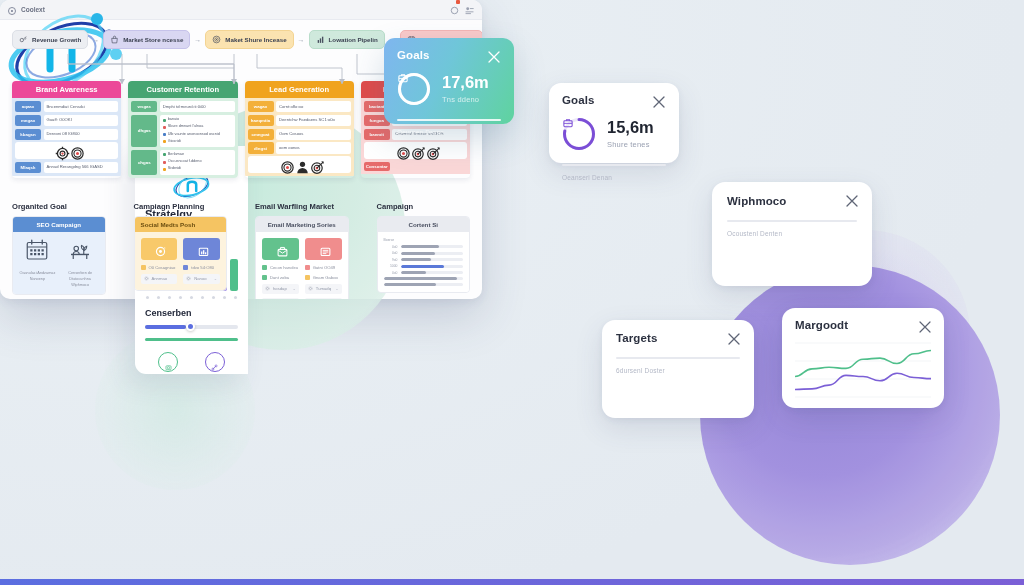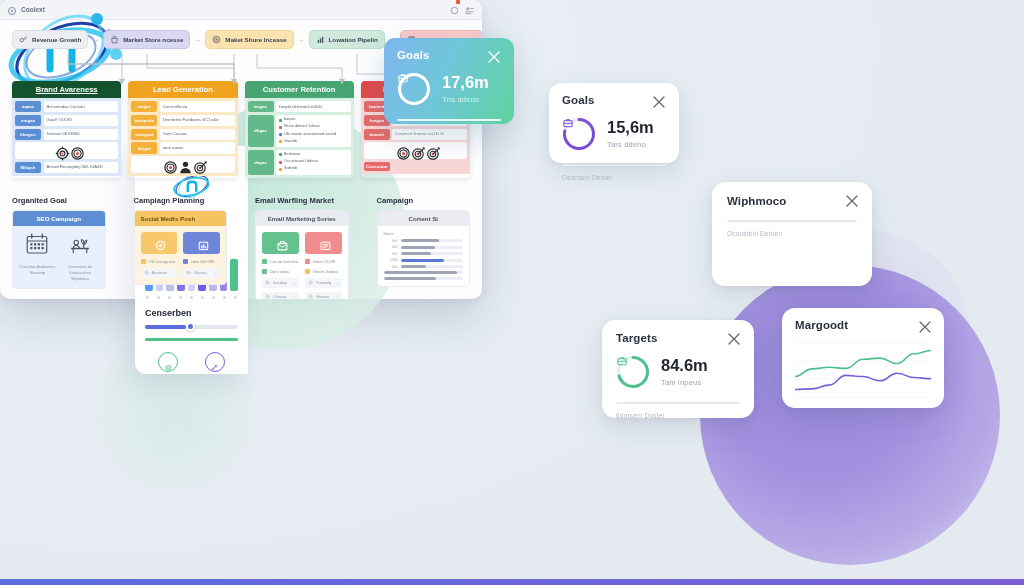--- a/index.html
+++ b/index.html
@@ -123,21 +123,21 @@
   .map-body { padding: 3px; display: flex; flex-direction: column; gap: 2.5px; }
   .map-line { display: flex; gap: 2.5px; align-items: stretch; }
   .map-tag { flex: 0 0 26px; border-radius: 2px; font-size: 4.4px; font-weight: bold; color: #fff; display: flex; align-items: center; justify-content: center; padding: 2px 1px; }
   .map-txt { flex: 1; border-radius: 2px; font-size: 4.2px; color: #5a6071; padding: 2.5px 3px; line-height: 1.5; }
   .bullets { display: flex; flex-direction: column; gap: 1.5px; }
   .bullet { display: flex; align-items: center; gap: 2px; font-size: 3.8px; color: #5a6071; }
   .bullet i { width: 3px; height: 3px; border-radius: 1px; display: block; flex: 0 0 3px; }
   .icon-strip { border-radius: 3px; padding: 4px; display: flex; align-items: center; justify-content: center; gap: 6px; }
 
   
-  #bottom-row { display: flex; gap: 28px; margin-top: 18px; justify-content: center; }
+  #bottom-row { display: flex; gap: 28px; margin-top: 24px; justify-content: center; }
   .mini { flex: 1; }
   .mini-title { font-size: 7.6px; font-weight: bold; color: #2b3040; margin-bottom: 5px; }
   .mini-box { border-radius: 4px; overflow: hidden; border: 1px solid #e9ebf1; }
   .mini-head { font-size: 6.2px; font-weight: bold; padding: 4px 6px; }
   .mini-body { padding: 6px; }
   .tile-row { display: flex; gap: 6px; }
   .tile { flex: 1; border-radius: 3px; height: 22px; display: flex; align-items: center; justify-content: center; }
   .legend-row { display: flex; gap: 6px; margin-top: 5px; }
   .legend { flex: 1; display: flex; align-items: center; gap: 3px; font-size: 4.2px; color: #8a8f9e; }
   .legend i { width: 5px; height: 5px; border-radius: 1px; display: block; flex: 0 0 5px; }
@@ -357,21 +357,21 @@
       <g fill="#b9bec9">
         <polygon points="110,30 107,25 113,25"></polygon>
         <polygon points="222,30 219,25 225,25"></polygon>
         <polygon points="330,30 327,25 333,25"></polygon>
         <polygon points="430,30 427,25 433,25"></polygon>
       </g>
     </svg>
 
     <div id="map-row">
         <div class="map-card">
-          <div class="map-head" style="background: #14532d; text-decoration: underline;">Brand Avareness</div>
+          <div class="map-head" style="background: #ec4899;">Brand Avareness</div>
           <div class="map-body" style="background: rgb(219, 231, 247);">
             <div class="map-line">
               <div class="map-tag" style="background: rgb(91, 142, 210);">aqaax</div>
               <div class="map-txt" style="background: rgb(255, 255, 255);">Bncenmdiat Censdci</div>
             </div>
             <div class="map-line">
               <div class="map-tag" style="background: rgb(91, 142, 210);">mngax</div>
               <div class="map-txt" style="background: rgb(255, 255, 255);">Guaff: O0OKI</div>
             </div>
             <div class="map-line">
@@ -387,20 +387,67 @@
                 </svg></span>
               <span class="chip-ico"><svg width="15" height="15" viewBox="0 0 16 16">
                   <circle cx="8" cy="8" r="6" fill="none" stroke="#2b2b2b" stroke-width="1.3"></circle>
                   <circle cx="8" cy="8" r="3.8" fill="none" stroke="#2b2b2b" stroke-width="1.2"></circle>
                   <circle cx="8" cy="8" r="1.6" fill="#e04b4b"></circle>
                 </svg></span>
             </div>
             <div class="map-line">
               <div class="map-tag" style="background: rgb(91, 142, 210);">Mlaqsk</div>
               <div class="map-txt" style="background: rgb(255, 255, 255);">Annud Rerangdng 566 IGASD</div>
+            </div>
+          </div>
+        </div>
+        <div class="map-card">
+          <div class="map-head" style="background: rgb(70, 165, 114);">Customer Retention</div>
+          <div class="map-body" style="background: rgb(215, 239, 225);">
+            <div class="map-line">
+              <div class="map-tag" style="background: rgb(99, 185, 138);">wsgas</div>
+              <div class="map-txt" style="background: rgb(255, 255, 255);">Dmphi td:meun/cti:0i00</div>
+            </div>
+            <div class="map-line">
+              <div class="map-tag" style="background: rgb(99, 185, 138);">dhgas</div>
+              <div class="map-txt bullets" style="background: rgb(255, 255, 255);">
+                <div class="bullet">
+                  <i style="background: rgb(70, 165, 114);"></i>
+                  <span>banuio</span>
+                </div>
+                <div class="bullet">
+                  <i style="background: rgb(224, 93, 93);"></i>
+                  <span>Skure dmnant l'ulnoa</span>
+                </div>
+                <div class="bullet">
+                  <i style="background: rgb(74, 126, 199);"></i>
+                  <span>Ulb vaunte anonoonsod oscnid</span>
+                </div>
+                <div class="bullet">
+                  <i style="background: rgb(240, 163, 30);"></i>
+                  <span>Giocridi</span>
+                </div>
+              </div>
+            </div>
+            <div class="map-line">
+              <div class="map-tag" style="background: rgb(99, 185, 138);">chgas</div>
+              <div class="map-txt bullets" style="background: rgb(255, 255, 255);">
+                <div class="bullet">
+                  <i style="background: rgb(70, 165, 114);"></i>
+                  <span>Berlamae</span>
+                </div>
+                <div class="bullet">
+                  <i style="background: rgb(224, 93, 93);"></i>
+                  <span>Occusncoat f.ddeno</span>
+                </div>
+                <div class="bullet">
+                  <i style="background: rgb(240, 163, 30);"></i>
+                  <span>Sisbnidi</span>
+                </div>
+              </div>
             </div>
           </div>
         </div>
         <div class="map-card">
           <div class="map-head" style="background: rgb(240, 163, 30);">Lead Generation</div>
           <div class="map-body" style="background: rgb(251, 232, 196);">
             <div class="map-line">
               <div class="map-tag" style="background: rgb(243, 176, 58);">wagax</div>
               <div class="map-txt" style="background: rgb(255, 255, 255);">Cornt:o8o:oo</div>
             </div>
@@ -426,67 +473,20 @@
                   <circle cx="8" cy="4.6" r="2.8" fill="#2b2b2b"></circle>
                   <path d="M2.4 14 a5.6 5.6 0 0 1 11.2 0 Z" fill="#2b2b2b"></path>
                 </svg></span>
               <span class="chip-ico"><svg width="15" height="15" viewBox="0 0 16 16">
                   <circle cx="7.4" cy="8.6" r="5.6" fill="none" stroke="#2b2b2b" stroke-width="1.3"></circle>
                   <circle cx="7.4" cy="8.6" r="3" fill="none" stroke="#2b2b2b" stroke-width="1.1"></circle>
                   <circle cx="7.4" cy="8.6" r="1.4" fill="#e04b4b"></circle>
                   <path d="M7.4 8.6 L14 2.2" stroke="#2b2b2b" stroke-width="1.2"></path>
                   <path d="M12 1.4 L14.6 1.6 L14.4 4.2 Z" fill="#2b2b2b"></path>
                 </svg></span>
-            </div>
-          </div>
-        </div>
-        <div class="map-card">
-          <div class="map-head" style="background: rgb(70, 165, 114);">Customer Retention</div>
-          <div class="map-body" style="background: rgb(215, 239, 225);">
-            <div class="map-line">
-              <div class="map-tag" style="background: rgb(99, 185, 138);">wsgas</div>
-              <div class="map-txt" style="background: rgb(255, 255, 255);">Dmphi td:meun/cti:0i00</div>
-            </div>
-            <div class="map-line">
-              <div class="map-tag" style="background: rgb(99, 185, 138);">dhgas</div>
-              <div class="map-txt bullets" style="background: rgb(255, 255, 255);">
-                <div class="bullet">
-                  <i style="background: rgb(70, 165, 114);"></i>
-                  <span>banuio</span>
-                </div>
-                <div class="bullet">
-                  <i style="background: rgb(224, 93, 93);"></i>
-                  <span>Skure dmnant l'ulnoa</span>
-                </div>
-                <div class="bullet">
-                  <i style="background: rgb(74, 126, 199);"></i>
-                  <span>Ulb vaunte anonoonsod oscnid</span>
-                </div>
-                <div class="bullet">
-                  <i style="background: rgb(240, 163, 30);"></i>
-                  <span>Giocridi</span>
-                </div>
-              </div>
-            </div>
-            <div class="map-line">
-              <div class="map-tag" style="background: rgb(99, 185, 138);">chgas</div>
-              <div class="map-txt bullets" style="background: rgb(255, 255, 255);">
-                <div class="bullet">
-                  <i style="background: rgb(70, 165, 114);"></i>
-                  <span>Berlamae</span>
-                </div>
-                <div class="bullet">
-                  <i style="background: rgb(224, 93, 93);"></i>
-                  <span>Occusncoat f.ddeno</span>
-                </div>
-                <div class="bullet">
-                  <i style="background: rgb(240, 163, 30);"></i>
-                  <span>Sisbnidi</span>
-                </div>
-              </div>
             </div>
           </div>
         </div>
         <div class="map-card">
           <div class="map-head" style="background: rgb(224, 75, 75);">Market Expansion</div>
           <div class="map-body" style="background: rgb(250, 215, 215);">
             <div class="map-line">
               <div class="map-tag" style="background: rgb(230, 106, 106);">bactant</div>
               <div class="map-txt" style="background: rgb(255, 255, 255);">Oenatindci 9-9 Inmnan</div>
             </div>
@@ -795,21 +795,21 @@
             <svg width="12" height="12" viewBox="0 0 16 16">
               <rect x="2.5" y="5" width="11" height="8" rx="1.2" fill="none" stroke="#7b4ed6" stroke-width="1.4"></rect>
               <path d="M6 5 V3.6 h4 V5" fill="none" stroke="#7b4ed6" stroke-width="1.4"></path>
               <path d="M2.5 8.5 H13.5" stroke="#7b4ed6" stroke-width="1.2"></path>
             </svg>
           </span>
         </div>
       </div>
       <div>
         <div class="stat-val">15,6m</div>
-        <div class="stat-sub">Tars ddeno</div>
+        <div class="stat-sub">Shure tenes</div>
       </div>
     </div>
     <div class="hr-line" style="margin-top: 13px;"></div>
     <div class="foot-txt" style="margin-top: 8px;">Oeanseri Denan</div>
   </div>
 <div class="card" id="card-targets-right">
     <div class="card-title">Wiphmoco</div>
     <div class="close-x" style="right: 13px; top: 12px;">
       <svg viewBox="0 0 14 14">
         <path d="M2 2 L12 12 M12 2 L2 12" stroke="currentColor" stroke-width="1.3" fill="none" stroke-linecap="round"></path>
@@ -817,41 +817,20 @@
     </div>
     <div class="hr-line" style="margin-top: 13px;"></div>
     <div class="foot-txt" style="margin-top: 8px;">Ocoustenl Denten</div>
   </div>
 <div class="card" id="card-targets-mid">
     <div class="card-title">Targets</div>
     <div class="close-x" style="right: 13px; top: 12px;">
       <svg viewBox="0 0 14 14">
         <path d="M2 2 L12 12 M12 2 L2 12" stroke="currentColor" stroke-width="1.3" fill="none" stroke-linecap="round"></path>
       </svg>
-    </div>
-    <div class="stat-row" style="margin-top: 11px;">
-      <div class="ring">
-        <svg viewBox="0 0 34 34">
-          <circle cx="17" cy="17" r="14.5" fill="none" stroke="#e0f2e9" stroke-width="3"></circle>
-          <circle cx="17" cy="17" r="14.5" fill="none" stroke="#4fbf8b" stroke-width="3" stroke-linecap="round" stroke-dasharray="91.106186954104" stroke-dashoffset="27.331856086231205" transform="rotate(-90 17 17)"></circle>
-        </svg>
-        <div class="glyph">
-          <span class="chip-ico">
-            <svg width="12" height="12" viewBox="0 0 16 16">
-              <rect x="2.5" y="5" width="11" height="8" rx="1.2" fill="none" stroke="#4fbf8b" stroke-width="1.4"></rect>
-              <path d="M6 5 V3.6 h4 V5" fill="none" stroke="#4fbf8b" stroke-width="1.4"></path>
-              <path d="M2.5 8.5 H13.5" stroke="#4fbf8b" stroke-width="1.2"></path>
-            </svg>
-          </span>
-        </div>
-      </div>
-      <div>
-        <div class="stat-val">84.6m</div>
-        <div class="stat-sub">Tam inpeus</div>
-      </div>
     </div>
     <div class="hr-line" style="margin-top: 13px;"></div>
     <div class="foot-txt" style="margin-top: 8px;">6dursenl Doster</div>
   </div>
 
 <div class="card" id="card-chart-right">
   <div class="card-title">Margoodt</div>
   <div class="close-x" style="right:12px;top:12px;">
     <svg viewBox="0 0 14 14">
         <path d="M2 2 L12 12 M12 2 L2 12" stroke="currentColor" stroke-width="1.2" fill="none" stroke-linecap="round"></path>

